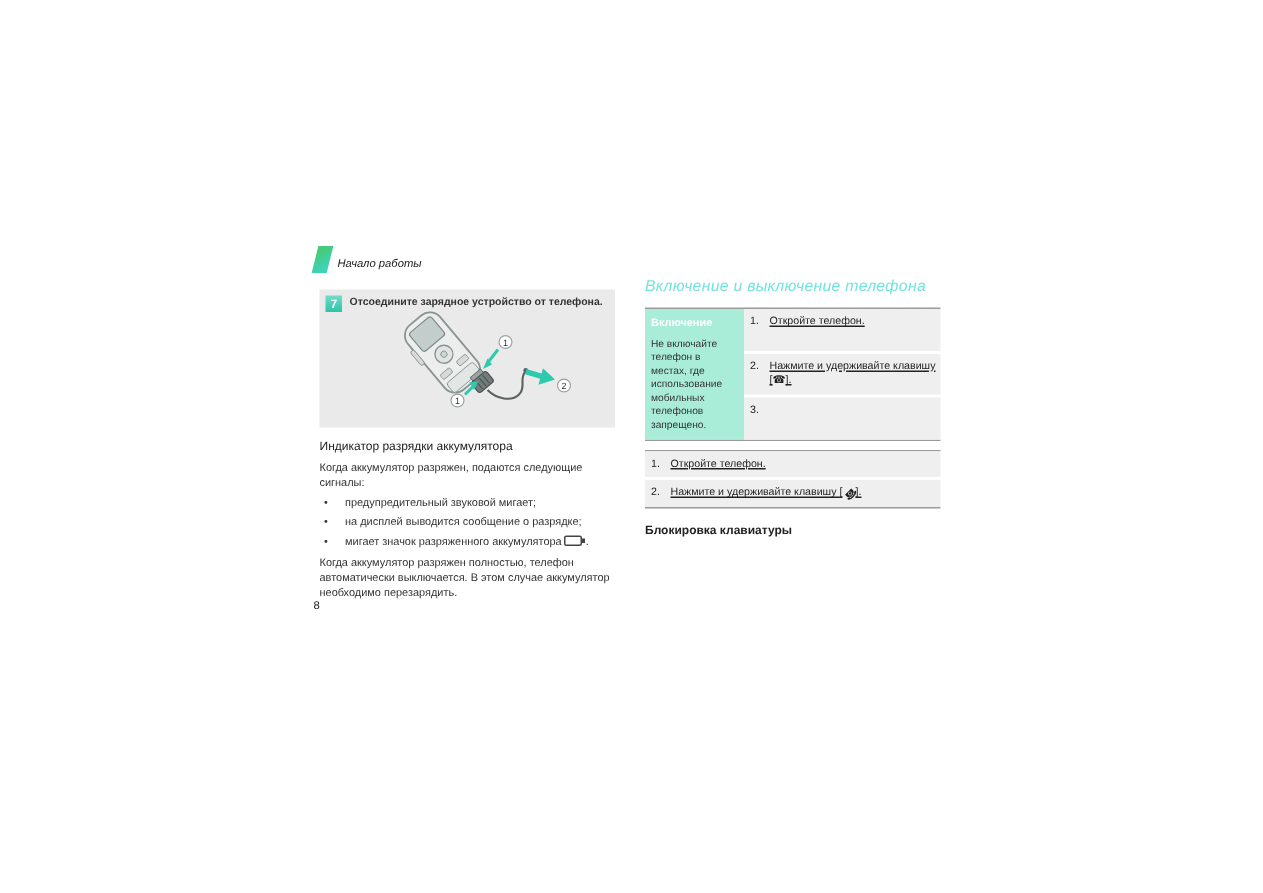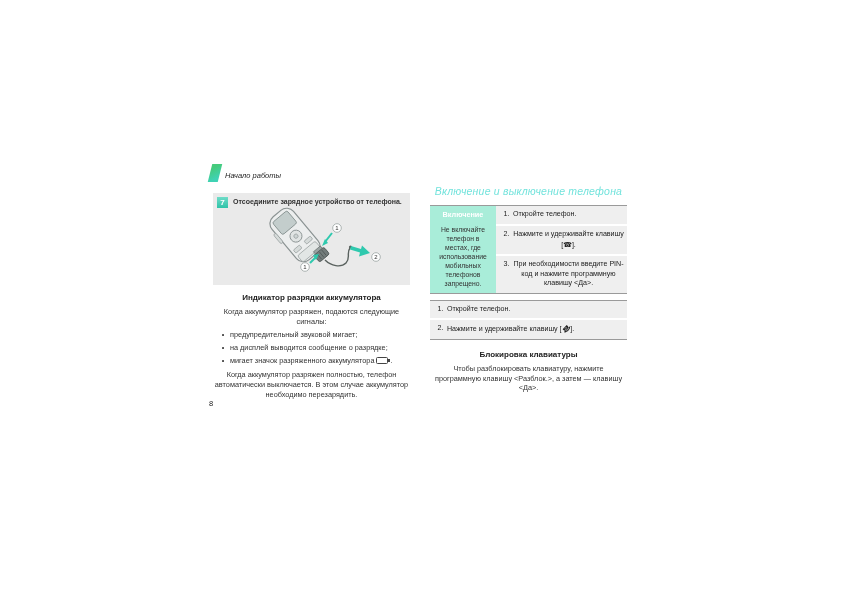--- a/index.html
+++ b/index.html
@@ -1,57 +1,57 @@
 <!DOCTYPE html>
 <html><head>
 <meta charset="utf-8">
 <style>
   html,body{margin:0;padding:0;background:#fff;}
   .page{position:relative;width:842px;height:432px;background:#ffffff;overflow:hidden;
-        font-family:"Liberation Sans","DejaVu Sans",sans-serif;color:#333;text-align:center;}
+        font-family:"Liberation Sans","DejaVu Sans",sans-serif;color:#333;}
 
   
   .hdr-marker{position:absolute;left:210px;top:164px;width:10px;height:18px;
       background:linear-gradient(150deg,#45cb7c 20%,#3fd2b4 80%);transform:skewX(-14deg);}
   .hdr-label{position:absolute;left:225px;top:171px;font-size:7.5px;font-style:italic;color:#222;}
 
   
   .col-left{position:absolute;left:213px;top:193px;width:197px;}
   .col-right{position:absolute;left:430px;top:185px;width:197px;}
 
   
   .step-box{position:relative;width:197px;height:92px;background:#eaeaea;}
   .step-head{position:absolute;top:4px;left:4px;display:flex;gap:5px;width:188px;}
   .step-num{flex:0 0 auto;width:11px;height:11px;background:linear-gradient(180deg,#6fdcc8,#2fc3a8);
       color:#fff;font-size:8px;font-weight:bold;display:flex;align-items:center;justify-content:center;}
   .step-text{font-size:7px;font-weight:bold;color:#333;line-height:1.25;padding-top:1px;}
   .illu{position:absolute;left:0;top:0;width:197px;height:92px;}
 
   
-  .h-section{margin:8px 12px 0;font-size:8px;font-weight:bold;color:#222;}
+  .h-section{margin:8px 0 0;font-size:8px;font-weight:normal;color:#222;}
   .body-p{margin:5px 0 0;font-size:7.3px;line-height:1.33;color:#333;}
   .blist{margin:3px 0 0;padding:0;list-style:none;}
   .blist li{display:flex;margin-top:3.5px;font-size:7.3px;line-height:1.3;color:#333;}
   .bdot{flex:0 0 14px;padding-left:3px;}
   .batt{display:inline-block;position:relative;width:10px;height:5px;border:1px solid #444;
       border-radius:1.5px;margin:0 2px;vertical-align:-1px;}
   .batt::after{content:"";position:absolute;right:-3px;top:1px;width:2px;height:3px;background:#444;}
 
   .page-num{position:absolute;left:209px;top:399px;font-size:7.5px;color:#222;}
 
   
   .h-cyan{margin:0 0 8px;font-size:10.5px;font-weight:normal;color:#72e3dc;letter-spacing:.2px;font-style:italic;}
   .ptable{display:flex;border-top:1px solid #9a9a9a;border-bottom:1px solid #9a9a9a;margin-bottom:6px;}
   .pt-left{flex:0 0 66px;background:#a9edd9;padding:4px 4px;box-sizing:border-box;}
   .pt-label{color:#fff;font-weight:bold;font-size:7.3px;margin-bottom:7px;}
   .pt-note{font-size:6.8px;line-height:1.32;color:#333;}
   .pt-rows{flex:1;display:flex;flex-direction:column;gap:2px;background:#fff;}
   .prow{background:#efefef;display:flex;padding:4px 3px 4px 4px;flex:1;}
   .pnum{flex:0 0 13px;font-size:7.1px;color:#222;}
-  .ptext{font-size:7.1px;line-height:1.35;color:#222;}
+  .ptext{font-size:7.1px;line-height:1.35;color:#222;text-decoration:underline;}
   .key-icon{display:inline-block;font-size:7px;color:#222;}
   .key-icon.down{transform:rotate(135deg);}
   .kl-head{margin:10px 0 0;font-size:8px;font-weight:bold;color:#222;}
 </style>
 </head>
 <body>
 
 <div class="page">
 
   <div class="hdr-marker"></div>
@@ -136,35 +136,33 @@
         <div class="prow">
           <span class="pnum">1.</span>
           <span class="ptext">Откройте телефон.</span>
         </div>
         <div class="prow">
           <span class="pnum">2.</span>
           <span class="ptext"><span>Нажмите и удерживайте клавишу [</span><span class="key-icon">☎</span><span>].</span></span>
         </div>
         <div class="prow">
           <span class="pnum">3.</span>
-          <span class="ptext">При необходимости введите PIN-код и нажмите программную клавишу &lt;Да&gt;.</span>
         </div>
       </div>
     </div>
 
     <div class="ptable">
       <div class="pt-rows">
         <div class="prow">
           <span class="pnum">1.</span>
           <span class="ptext">Откройте телефон.</span>
         </div>
         <div class="prow">
           <span class="pnum">2.</span>
           <span class="ptext"><span>Нажмите и удерживайте клавишу [</span><span class="key-icon down">☎</span><span>].</span></span>
         </div>
       </div>
     </div>
 
     <h2 class="kl-head">Блокировка клавиатуры</h2>
-    <p class="body-p">Чтобы разблокировать клавиатуру, нажмите программную клавишу &lt;Разблок.&gt;, а затем — клавишу &lt;Да&gt;.</p>
   </div>
 
 </div>
 
 </body></html>

